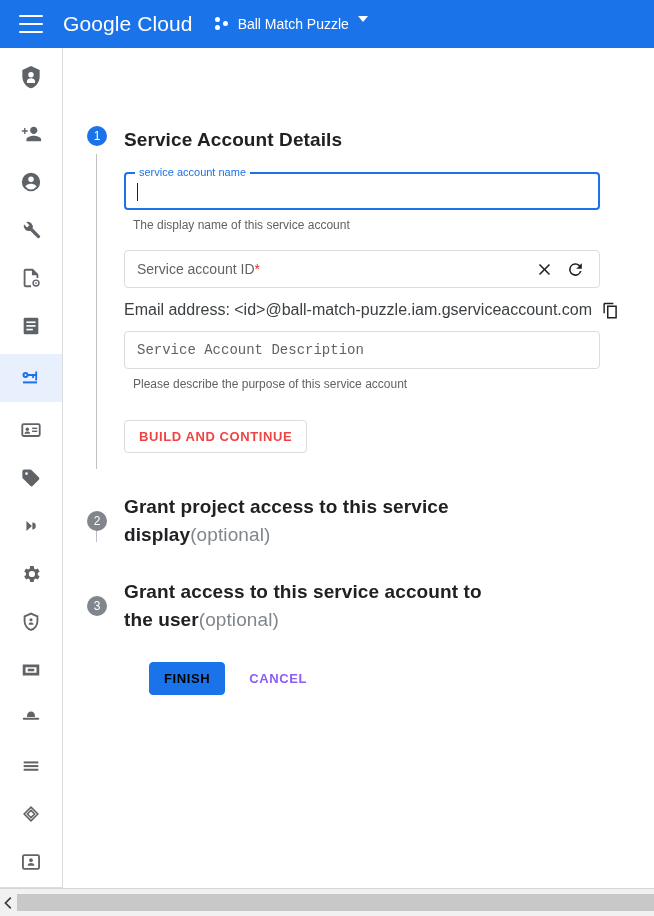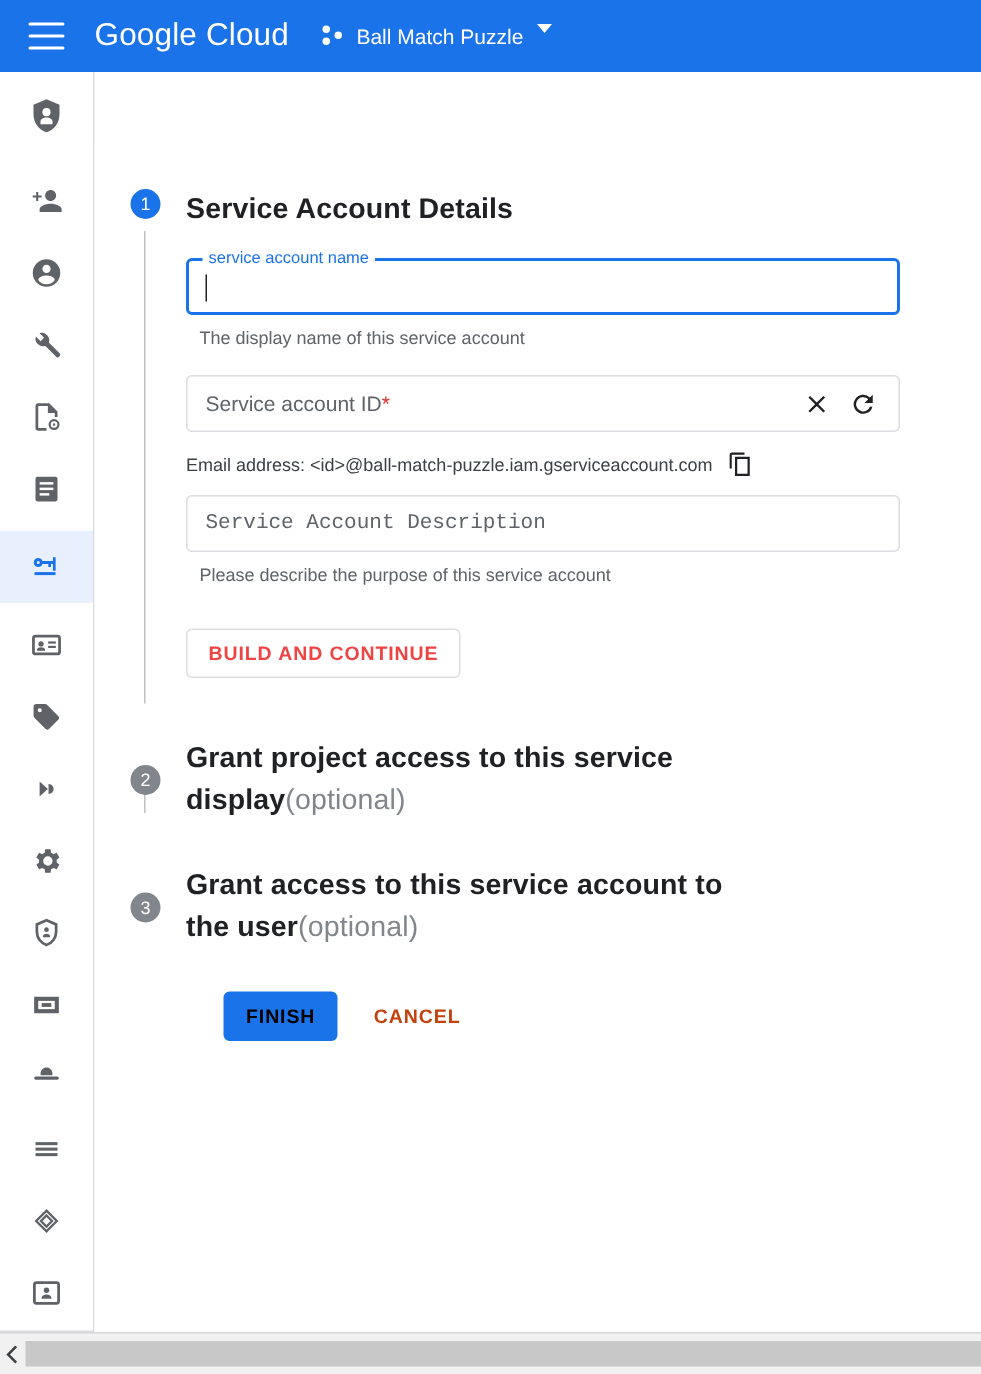--- a/index.html
+++ b/index.html
@@ -151,42 +151,42 @@
   }
   .tf-actions .act { cursor: pointer; display: flex; }
   .hint {
     font-size: 12px; color: #5f6368;
     margin-top: 7px; margin-left: 9px;
     line-height: 16px;
   }
   .email-row {
     display: flex; align-items: center; gap: 10px;
     margin-top: 13px;
-    font-size: 12px; color: #3c4043;
+    font-size: 16px; color: #3c4043;
   }
   .copy-btn { cursor: pointer; display: flex; }
 
   
   .btn {
     display: inline-flex; align-items: center; justify-content: center;
     height: 33px; padding: 0 14px;
     border-radius: 4px;
     font-size: 13px; font-weight: 600; letter-spacing: 0.6px;
     cursor: pointer; white-space: nowrap;
     font-family: "Liberation Sans", sans-serif;
   }
   .btn-outline {
     background: #fff; color: #ef4444;
     border: 1px solid #dadce0;
   }
   .btn-filled {
     background: #1a73e8; color: #000000; border: 1px solid #1a73e8;
   }
   .btn-text {
-    background: transparent; color: #c2410c; border: 0;
+    background: transparent; color: #8b5cf6; border: 0;
     font-weight: 600;
   }
   .footer-btns { display: flex; align-items: center; gap: 10px; padding-left: 86px; }
 
   
   .hscroll {
     position: absolute; left: 0; bottom: 0;
     width: 654px; height: 28px;
     background: #f1f1f1;
     border-top: 1px solid #d6d6d6;

